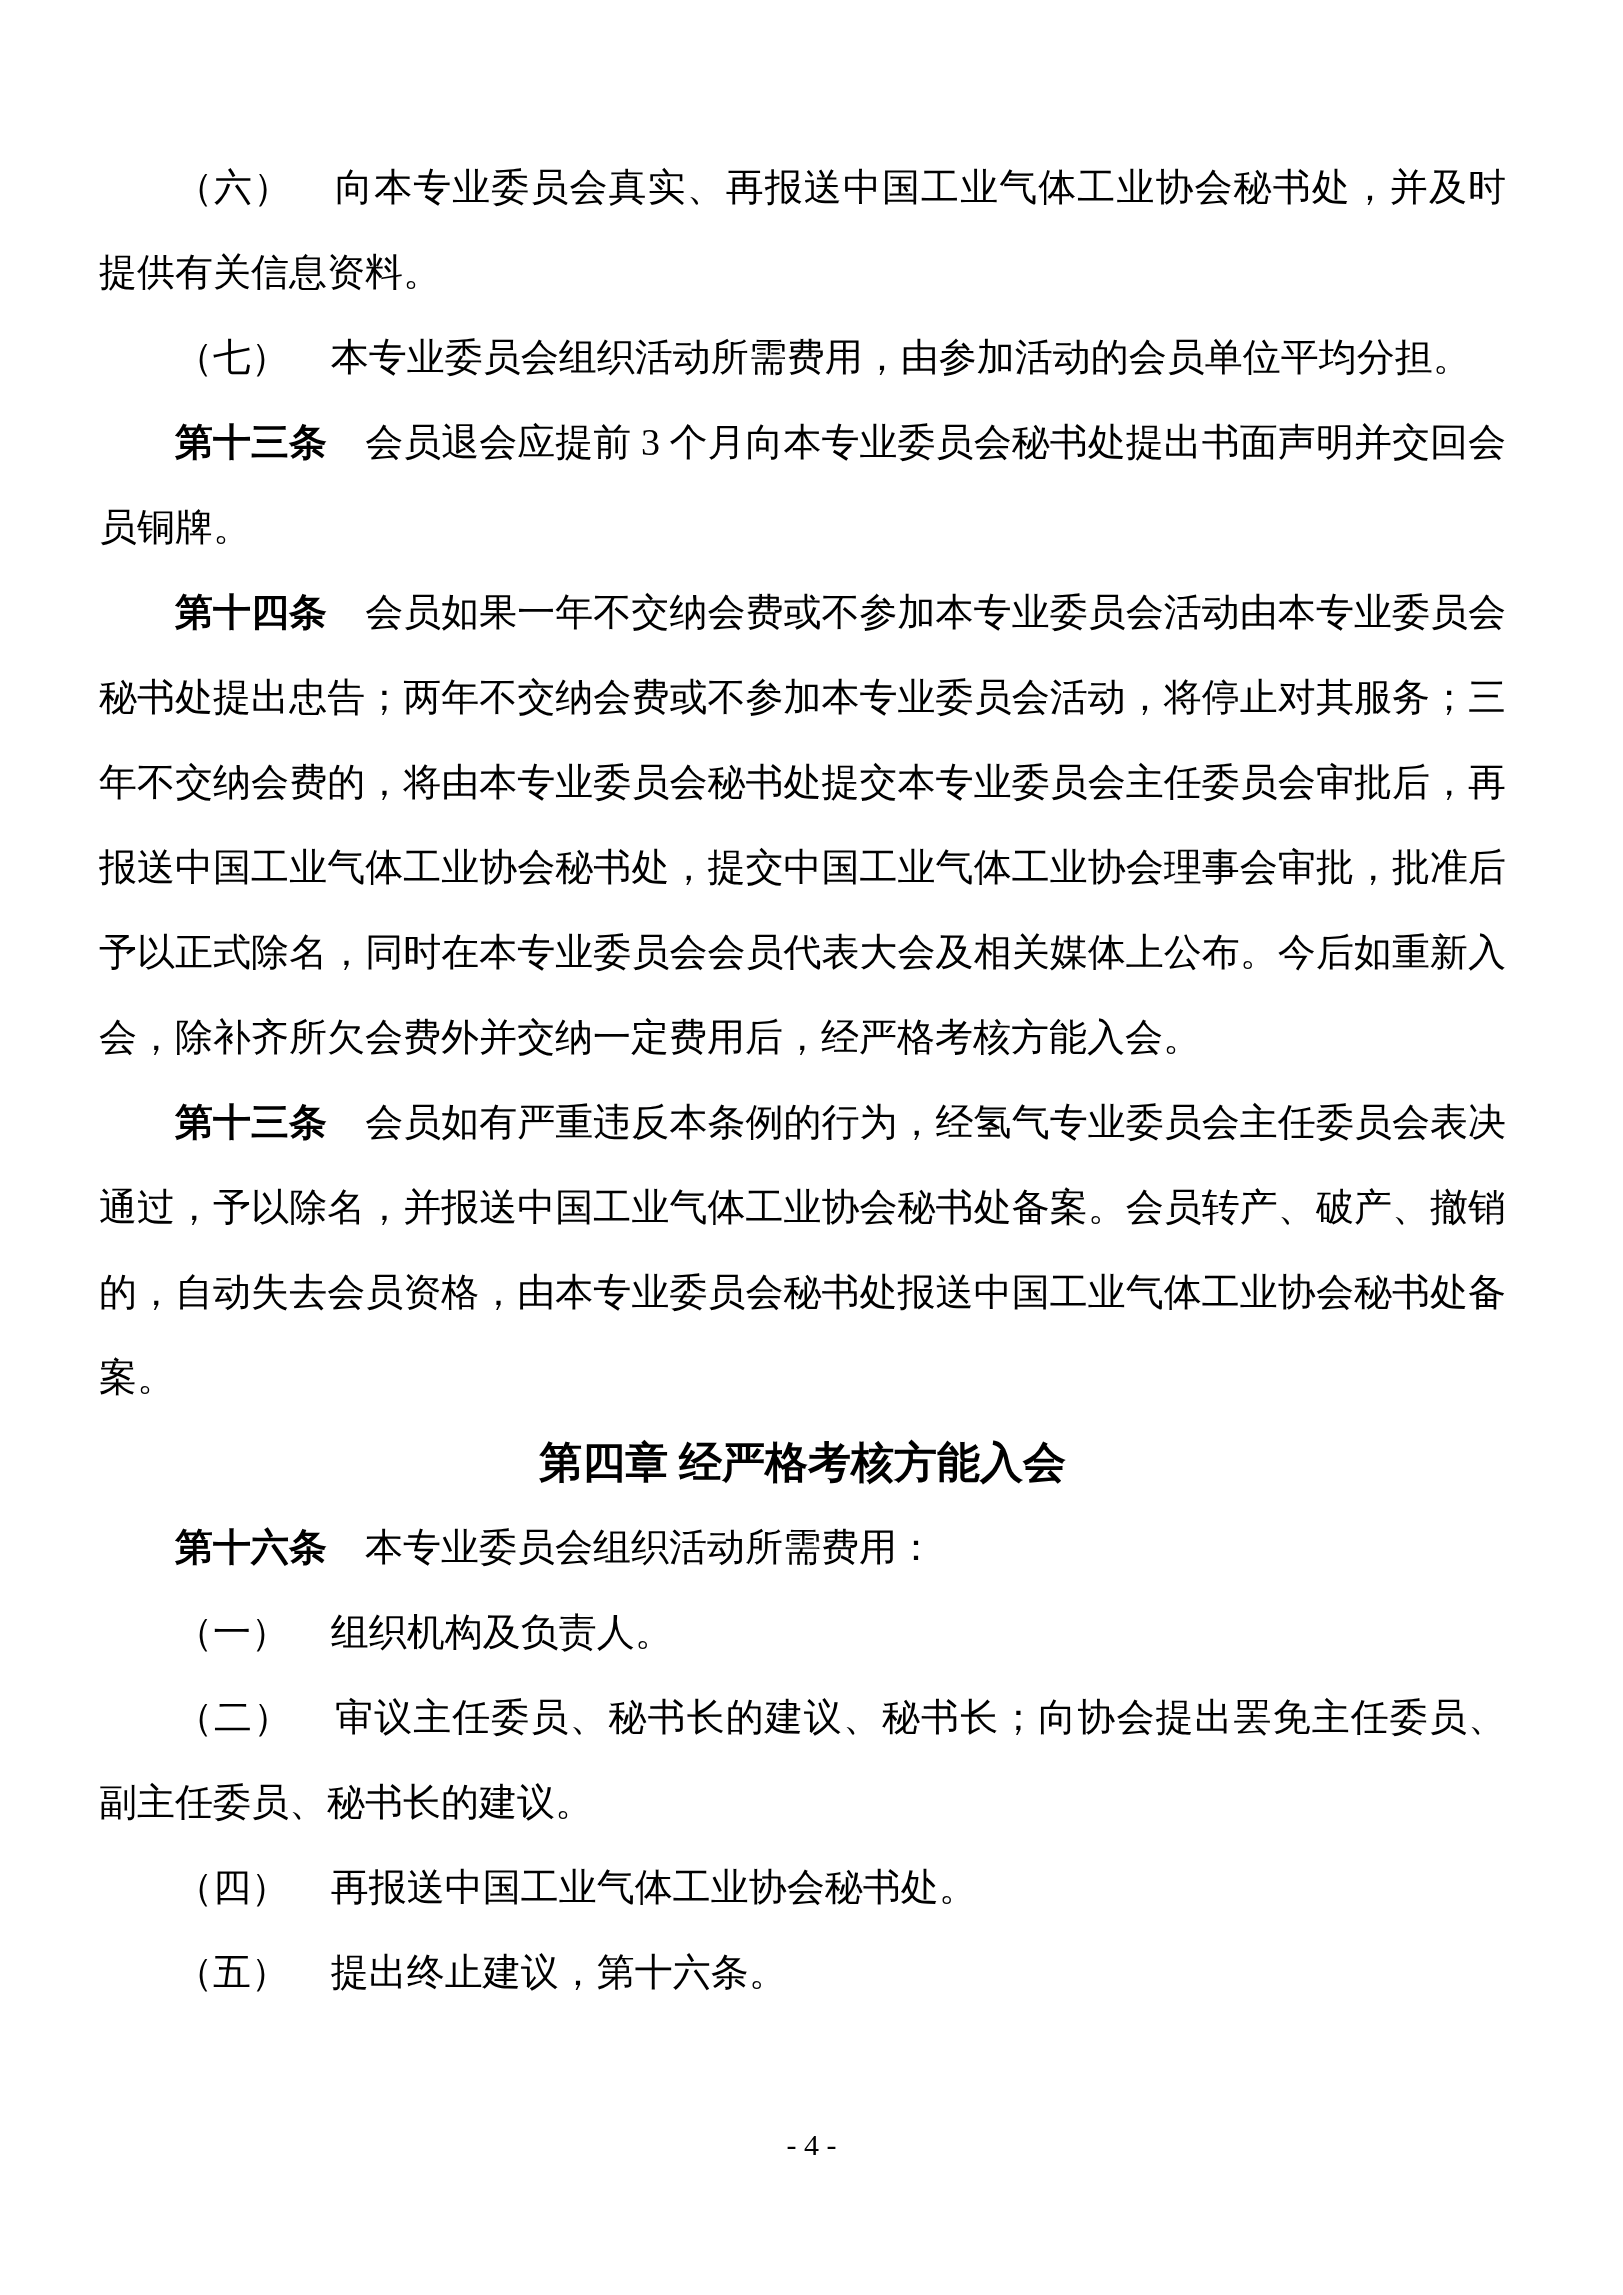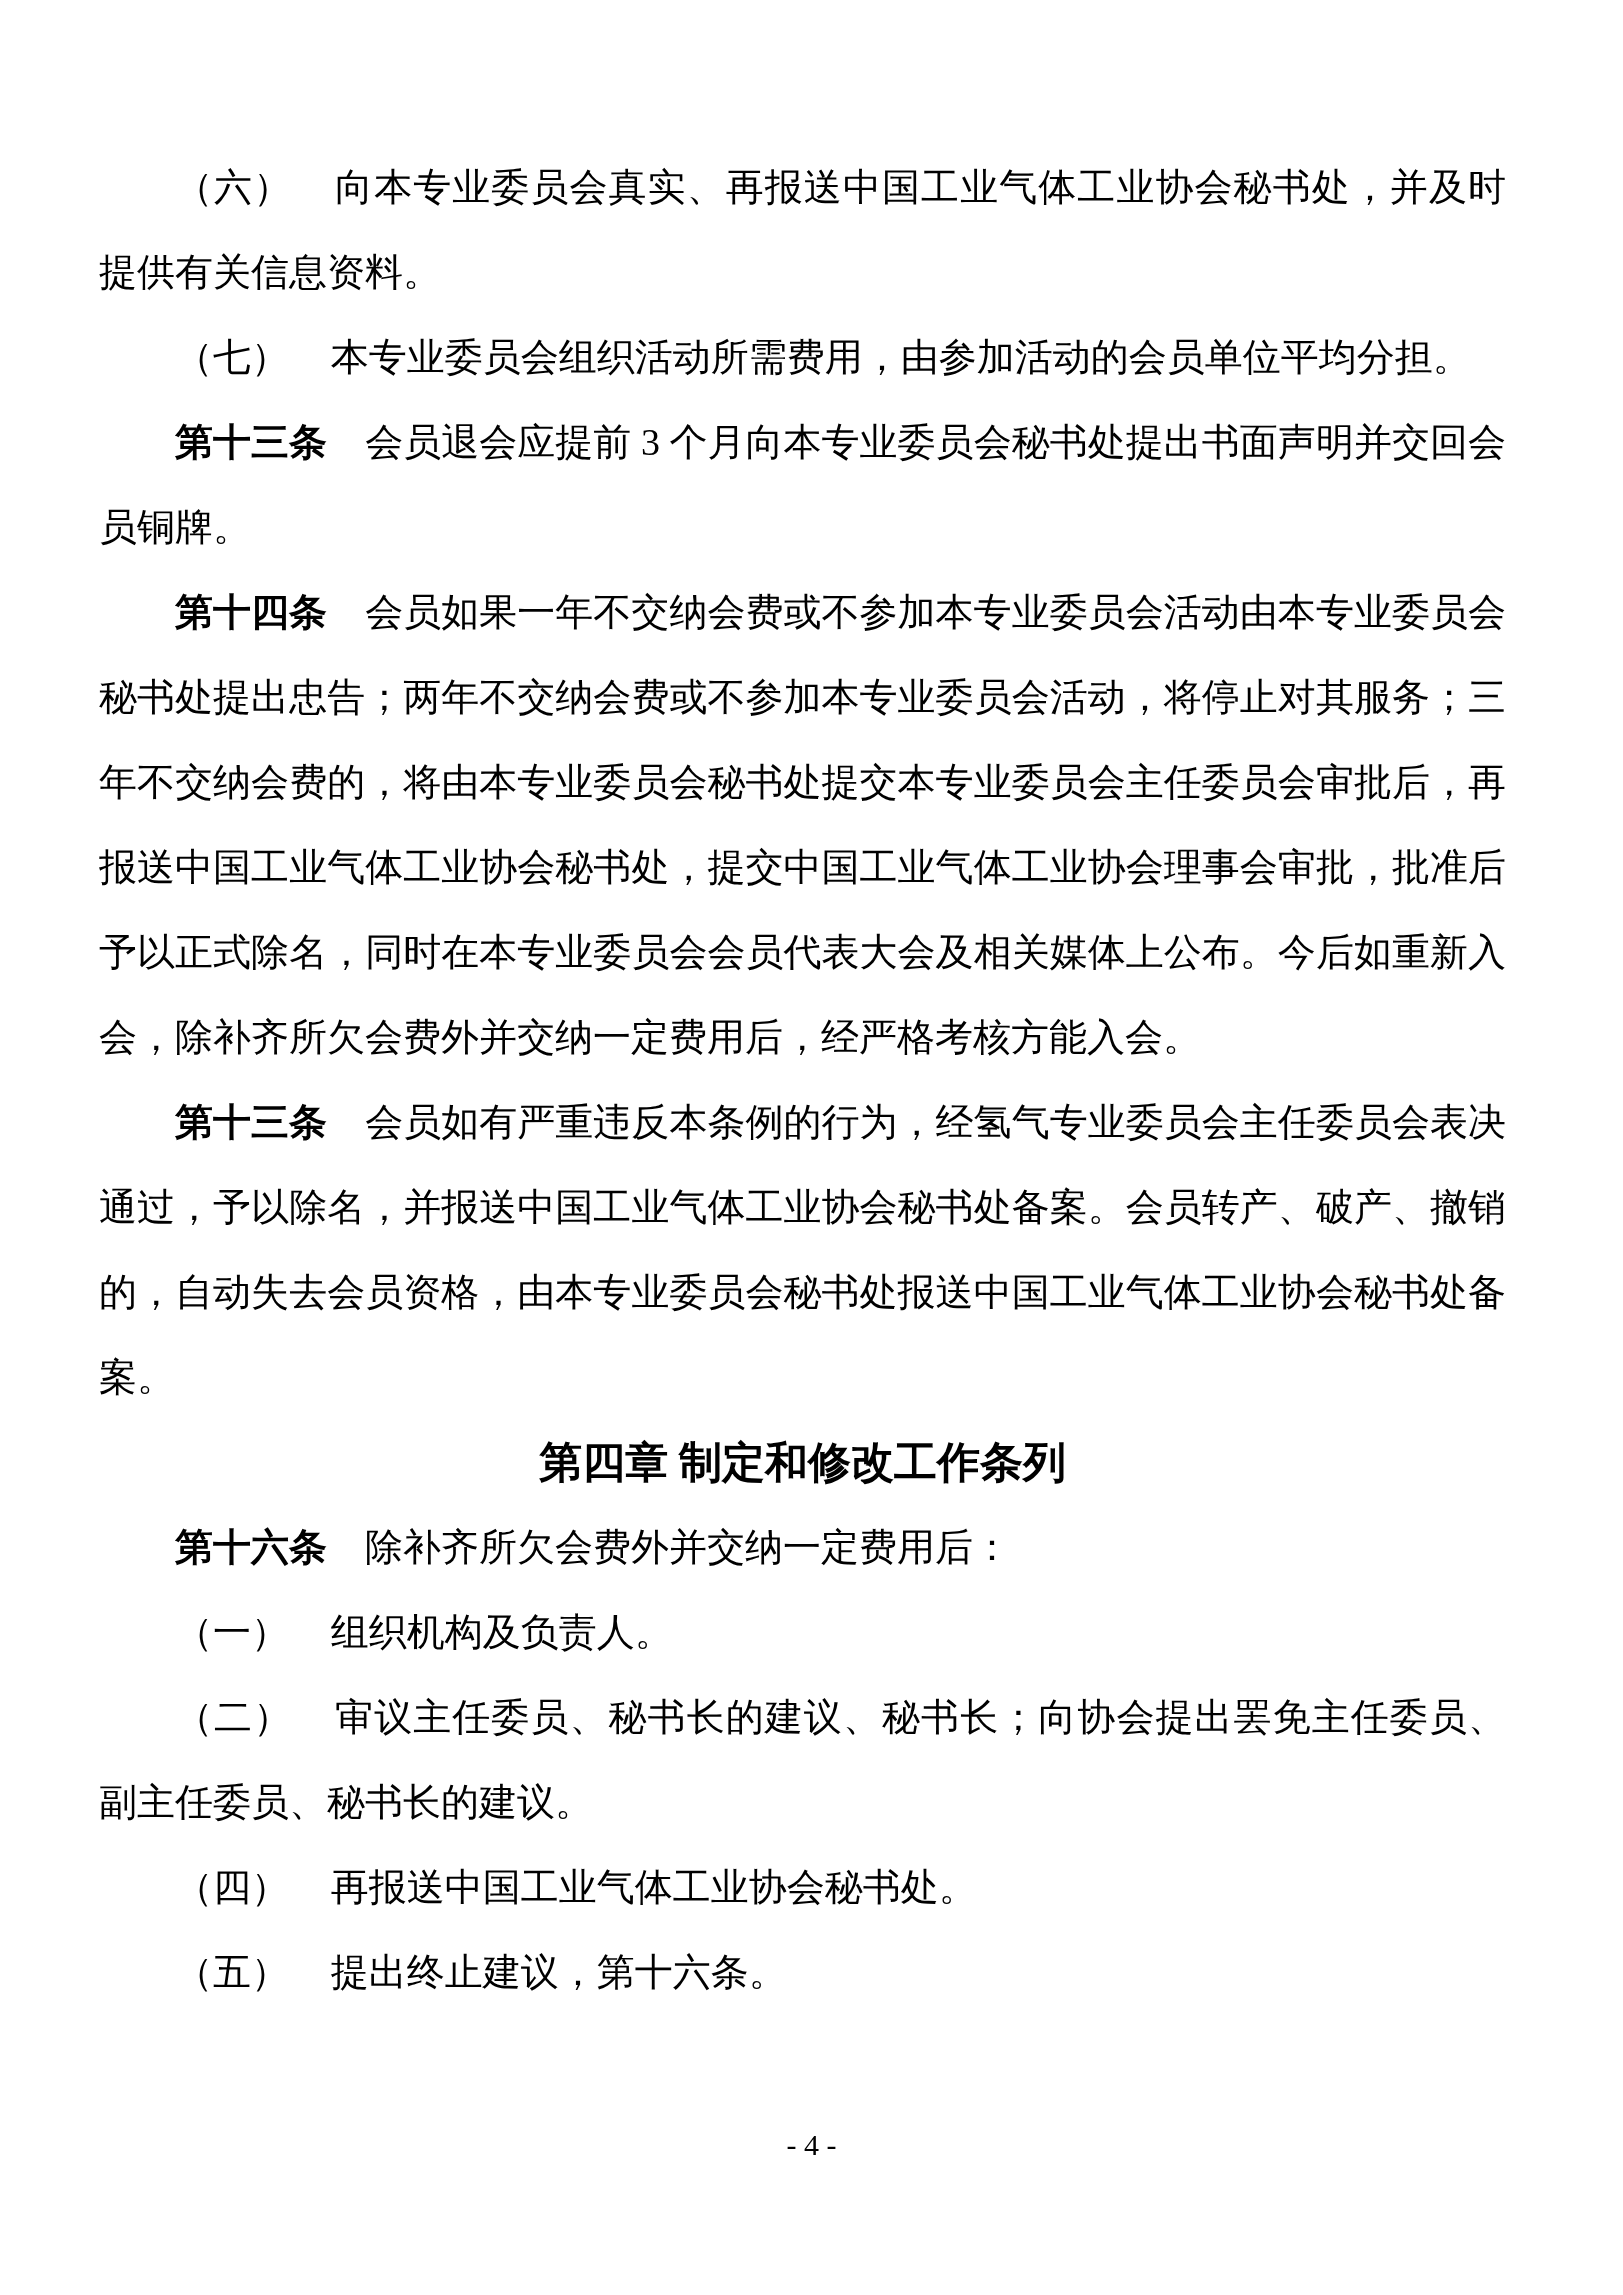--- a/index.html
+++ b/index.html
@@ -72,23 +72,23 @@
     <p><span class="clause-marker">（六）</span><span class="gap-marker"></span><span>向本专业委员会真实、再报送中国工业气体工业协会秘书处，并及时提供有关信息资料。</span></p>
 
     <p><span class="clause-marker">（七）</span><span class="gap-marker"></span><span>本专业委员会组织活动所需费用，由参加活动的会员单位平均分担。</span></p>
 
     <p><span class="article-number">第十三条</span><span class="gap-article"></span><span>会员退会应提前 3 个月向本专业委员会秘书处提出书面声明并交回会员铜牌。</span></p>
 
     <p><span class="article-number">第十四条</span><span class="gap-article"></span><span>会员如果一年不交纳会费或不参加本专业委员会活动由本专业委员会秘书处提出忠告；两年不交纳会费或不参加本专业委员会活动，将停止对其服务；三年不交纳会费的，将由本专业委员会秘书处提交本专业委员会主任委员会审批后，再报送中国工业气体工业协会秘书处，提交中国工业气体工业协会理事会审批，批准后予以正式除名，同时在本专业委员会会员代表大会及相关媒体上公布。今后如重新入会，除补齐所欠会费外并交纳一定费用后，经严格考核方能入会。</span></p>
 
     <p><span class="article-number">第十三条</span><span class="gap-article"></span><span>会员如有严重违反本条例的行为，经氢气专业委员会主任委员会表决通过，予以除名，并报送中国工业气体工业协会秘书处备案。会员转产、破产、撤销的，自动失去会员资格，由本专业委员会秘书处报送中国工业气体工业协会秘书处备案。</span></p>
 
-    <h2 class="chapter-heading">第四章 制定和修改工作条列</h2>
+    <h2 class="chapter-heading">第四章 经严格考核方能入会</h2>
 
-    <p><span class="article-number">第十六条</span><span class="gap-article"></span><span>除补齐所欠会费外并交纳一定费用后：</span></p>
+    <p><span class="article-number">第十六条</span><span class="gap-article"></span><span>本专业委员会组织活动所需费用：</span></p>
 
     <p><span class="clause-marker">（一）</span><span class="gap-marker"></span><span>组织机构及负责人。</span></p>
 
     <p><span class="clause-marker">（二）</span><span class="gap-marker"></span><span>审议主任委员、秘书长的建议、秘书长；向协会提出罢免主任委员、副主任委员、秘书长的建议。</span></p>
 
 
     <p><span class="clause-marker">（四）</span><span class="gap-marker"></span><span>再报送中国工业气体工业协会秘书处。</span></p>
 
     <p><span class="clause-marker">（五）</span><span class="gap-marker"></span><span>提出终止建议，第十六条。</span></p>
 

